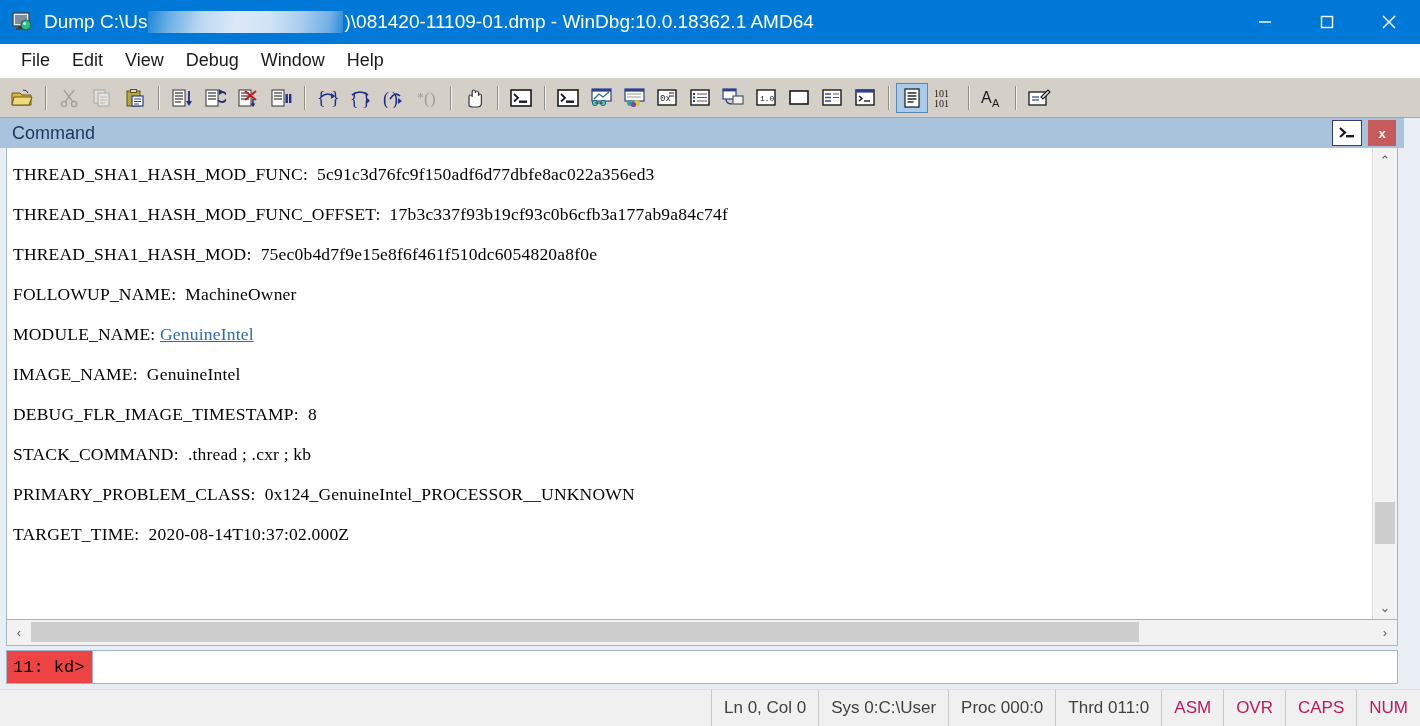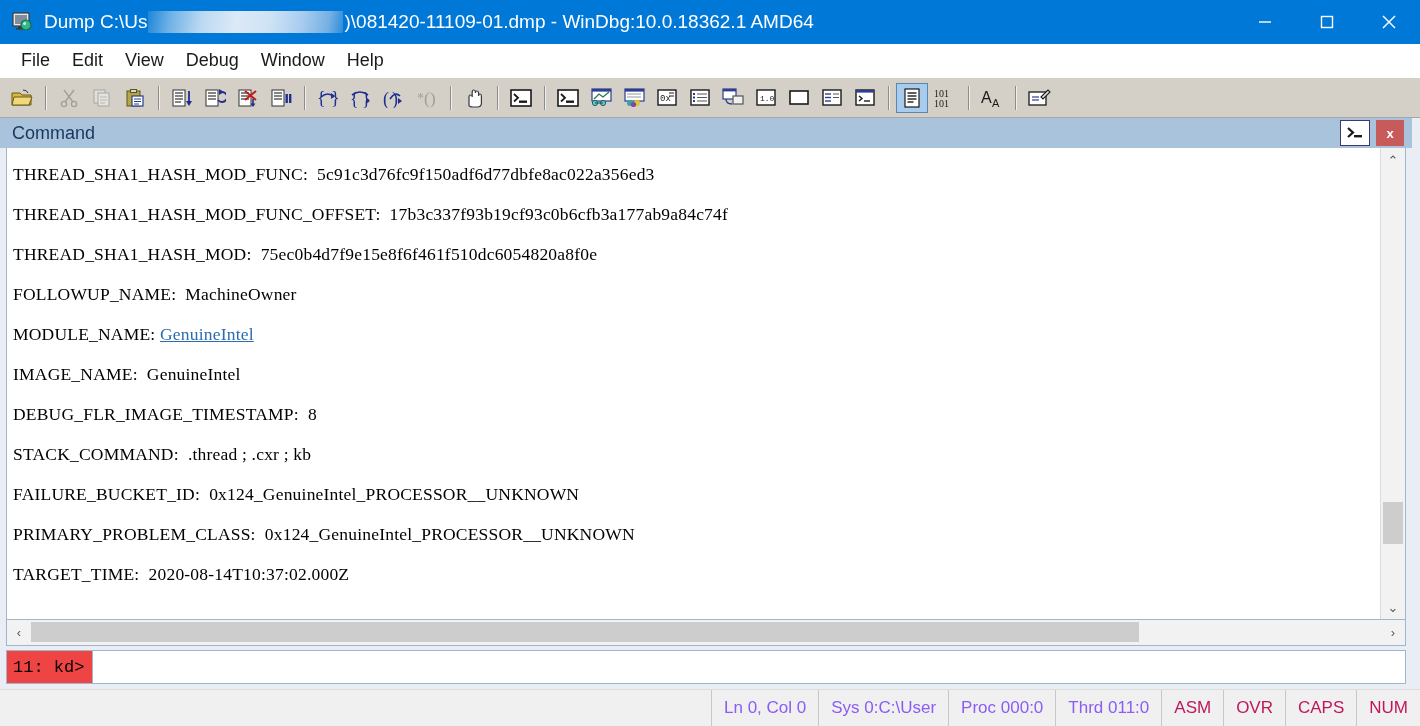--- a/index.html
+++ b/index.html
@@ -118,21 +118,21 @@
     height: 24px;
     background: #8c8c8c;
     margin: 0 6px;
     border-right: 1px solid #f2f0ed;
   }
 
   
   .client {
     flex: 1 1 auto;
     background: #e9eef4;
-    padding: 0 8px 0 0;
+    padding: 0 16px 0 0;
     position: relative;
     display: flex;
     flex-direction: column;
     overflow: hidden;
   }
 
   .panel-header {
     height: 30px;
     background: #a9c3dc;
     display: flex;
@@ -315,21 +315,21 @@
     justify-content: flex-end;
     flex: 0 0 auto;
     border-top: 1px solid #dcdcdc;
   }
   .status-cell {
     display: flex;
     align-items: center;
     justify-content: center;
     padding: 0 12px;
     font-size: 17px;
-    color: #8b5cf6;
+    color: #404040;
     font-family: "Liberation Sans", sans-serif;
     border-left: 1px solid #c8c8c8;
     white-space: nowrap;
   }
   .status-cell.dim { color: #be185d; }
   .status-spacer { flex: 1 1 auto; }
 </style>
 </head>
 <body>
 
@@ -654,21 +654,20 @@
     <div class="output-wrap">
       <div class="output-area">
         <div class="out-line">THREAD_SHA1_HASH_MOD_FUNC:  5c91c3d76fc9f150adf6d77dbfe8ac022a356ed3</div>
         <div class="out-line">THREAD_SHA1_HASH_MOD_FUNC_OFFSET:  17b3c337f93b19cf93c0b6cfb3a177ab9a84c74f</div>
         <div class="out-line">THREAD_SHA1_HASH_MOD:  75ec0b4d7f9e15e8f6f461f510dc6054820a8f0e</div>
         <div class="out-line">FOLLOWUP_NAME:  MachineOwner</div>
         <div class="out-line"><span>MODULE_NAME: </span><span class="lnk">GenuineIntel</span></div>
         <div class="out-line">IMAGE_NAME:  GenuineIntel</div>
         <div class="out-line">DEBUG_FLR_IMAGE_TIMESTAMP:  8</div>
         <div class="out-line">STACK_COMMAND:  .thread ; .cxr ; kb</div>
-        <div class="out-line">FAILURE_BUCKET_ID:  0x124_GenuineIntel_PROCESSOR__UNKNOWN</div>
         <div class="out-line">PRIMARY_PROBLEM_CLASS:  0x124_GenuineIntel_PROCESSOR__UNKNOWN</div>
         <div class="out-line">TARGET_TIME:  2020-08-14T10:37:02.000Z</div>
       </div>
 
       <div class="vscroll">
         <div class="sb-arrow">⌃</div>
         <div class="sb-track">
           <div class="vthumb"></div>
         </div>
         <div class="sb-arrow">⌄</div>

